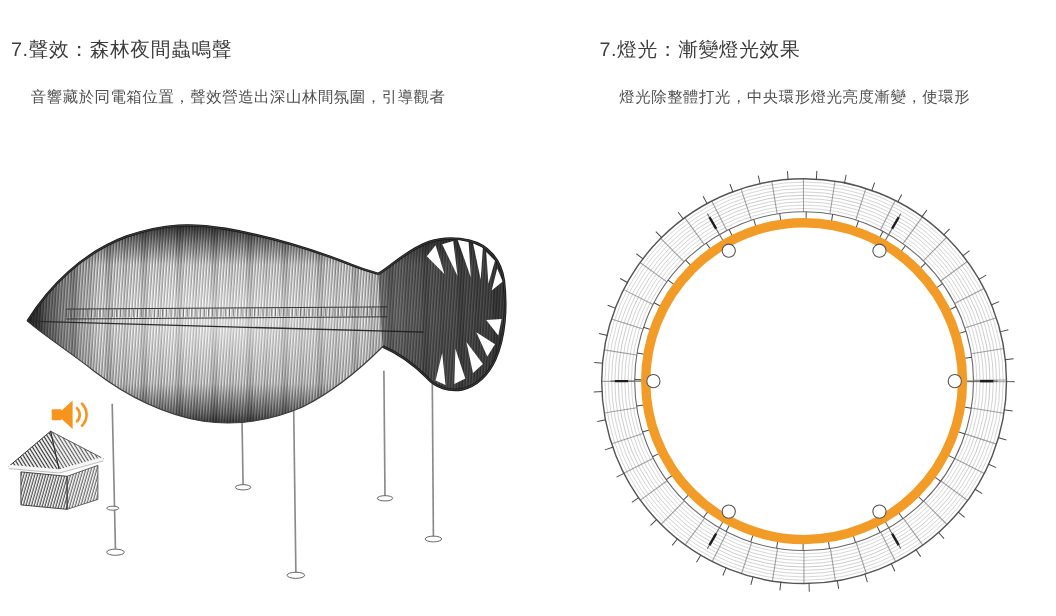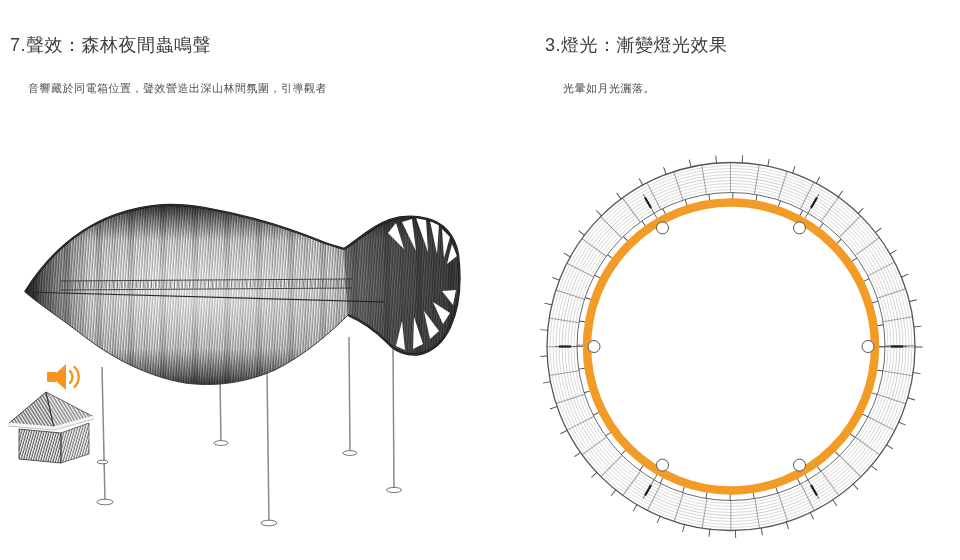--- a/index.html
+++ b/index.html
@@ -5,42 +5,42 @@
   html,body{margin:0;padding:0;}
   body{
     width:960px;height:560px;background:#ffffff;overflow:hidden;position:relative;
     font-family:"Liberation Sans","DejaVu Sans",sans-serif;
   }
   .section-title{
     position:absolute;top:33px;font-size:18px;line-height:24px;color:#3d3d3d;
     letter-spacing:0.5px;font-weight:500;white-space:nowrap;
   }
   .section-body{
-    position:absolute;top:76px;font-size:11px;line-height:25px;color:#4f4f4f;
+    position:absolute;top:76px;font-size:14px;line-height:25px;color:#4f4f4f;
     letter-spacing:0.5px;
   }
   .section-body div{white-space:nowrap;}
   #title-1{left:10px;}
   #body-1{left:28px;}
   #title-2{left:545px;}
   #body-2{left:563px;}
   #fig-left{position:absolute;left:0px;top:155px;}
   #fig-right{position:absolute;left:535px;top:150px;}
 </style>
 </head>
 <body>
 
 <div id="title-1" class="section-title">7.聲效：森林夜間蟲鳴聲</div>
 <div id="body-1" class="section-body">
   <div>音響藏於同電箱位置，聲效營造出深山林間氛圍，引導觀者</div>
 </div>
 
-<div id="title-2" class="section-title">3.燈光：漸變燈光效果</div>
+<div id="title-2" class="section-title">7.燈光：漸變燈光效果</div>
 <div id="body-2" class="section-body">
-  <div>光暈如月光灑落。</div>
+  <div>燈光除整體打光，中央環形燈光亮度漸變，使環形</div>
 </div>
 
 <svg id="fig-left" width="480" height="400" viewBox="0 0 480 400">
   <defs>
     <pattern id="hatchA" patternUnits="userSpaceOnUse" width="2.6" height="10" patternTransform="rotate(4)">
       <line x1="1" y1="0" x2="1" y2="10" stroke="#4f4f4f" stroke-width="0.9"></line>
     </pattern>
     <pattern id="hatchHouse" patternUnits="userSpaceOnUse" width="2.4" height="10" patternTransform="rotate(16)">
       <line x1="1" y1="0" x2="1" y2="10" stroke="#3c3c3c" stroke-width="1"></line>
     </pattern>

